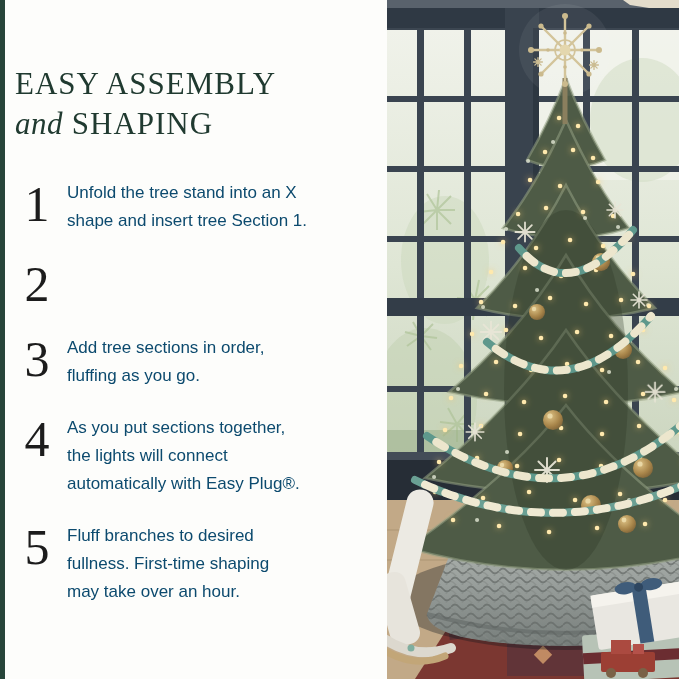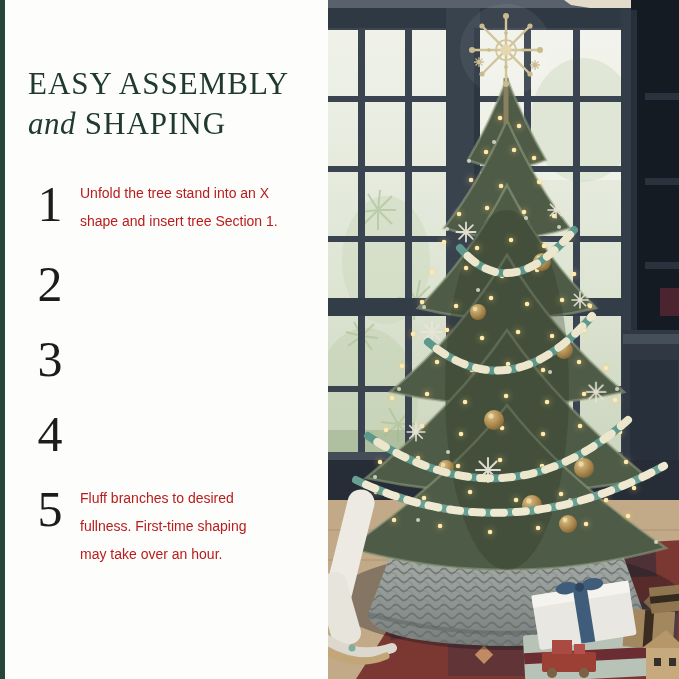--- a/index.html
+++ b/index.html
@@ -1,24 +1,24 @@
 <!DOCTYPE html>
 <html><head>
 <meta charset="utf-8">
 <style>
   html,body{margin:0;padding:0;background:#ffffff;}
   .canvas{position:relative;width:679px;height:679px;display:flex;overflow:hidden;background:#fdfdfb;font-family:"Liberation Sans",sans-serif;}
   .accent-bar{width:5px;height:100%;background:#27453a;flex:none;}
-  .left-panel{width:323px;flex:none;box-sizing:border-box;padding:64px 10px 0 23px;background:#fdfdfb;}
+  .left-panel{width:382px;flex:none;box-sizing:border-box;padding:64px 10px 0 10px;background:#fdfdfb;}
   .heading{font-family:"Liberation Serif","DejaVu Serif",serif;font-weight:400;color:#203a30;font-size:31px;line-height:40px;letter-spacing:1px;margin:0;}
   .heading .it{font-style:italic;letter-spacing:.5px;font-family:Liberation Serif, serif;}
   .steps{list-style:none;margin:34px 0 0 0;padding:0;display:flex;flex-direction:column;gap:23px;}
   .step{display:flex;align-items:flex-start;}
   .step-num{font-family:"Liberation Serif","DejaVu Serif",serif;font-size:50px;line-height:52px;color:#1c1c1c;width:44px;flex:none;text-align:center;}
-  .step-text{font-size:14px;line-height:28px;color:#b91c1c;margin:1px 0 0 8px;white-space:pre-line;}
+  .step-text{font-size:17px;line-height:28px;color:#0c4a6e;margin:1px 0 0 8px;white-space:pre-line;}
   .photo{width:357px;height:679px;flex:none;position:relative;}
   .photo svg{display:block;}
 </style>
 </head>
 <body>
 
 <div class="canvas">
   <div class="accent-bar"></div>
 
   <div class="left-panel">
@@ -30,23 +30,28 @@
       <li class="step">
         <span class="step-num">1</span>
         <p class="step-text">Unfold the tree stand into an X
 shape and insert tree Section 1.</p>
       </li>
       <li class="step">
         <span class="step-num">2</span>
       </li>
       <li class="step">
         <span class="step-num">3</span>
+        <p class="step-text">Add tree sections in order,
+fluffing as you go.</p>
       </li>
       <li class="step">
         <span class="step-num">4</span>
+        <p class="step-text">As you put sections together,
+the lights will connect
+automatically with Easy Plug®.</p>
       </li>
       <li class="step">
         <span class="step-num">5</span>
         <p class="step-text">Fluff branches to desired
 fullness. First-time shaping
 may take over an hour.</p>
       </li>
     </ol>
   </div>
 

